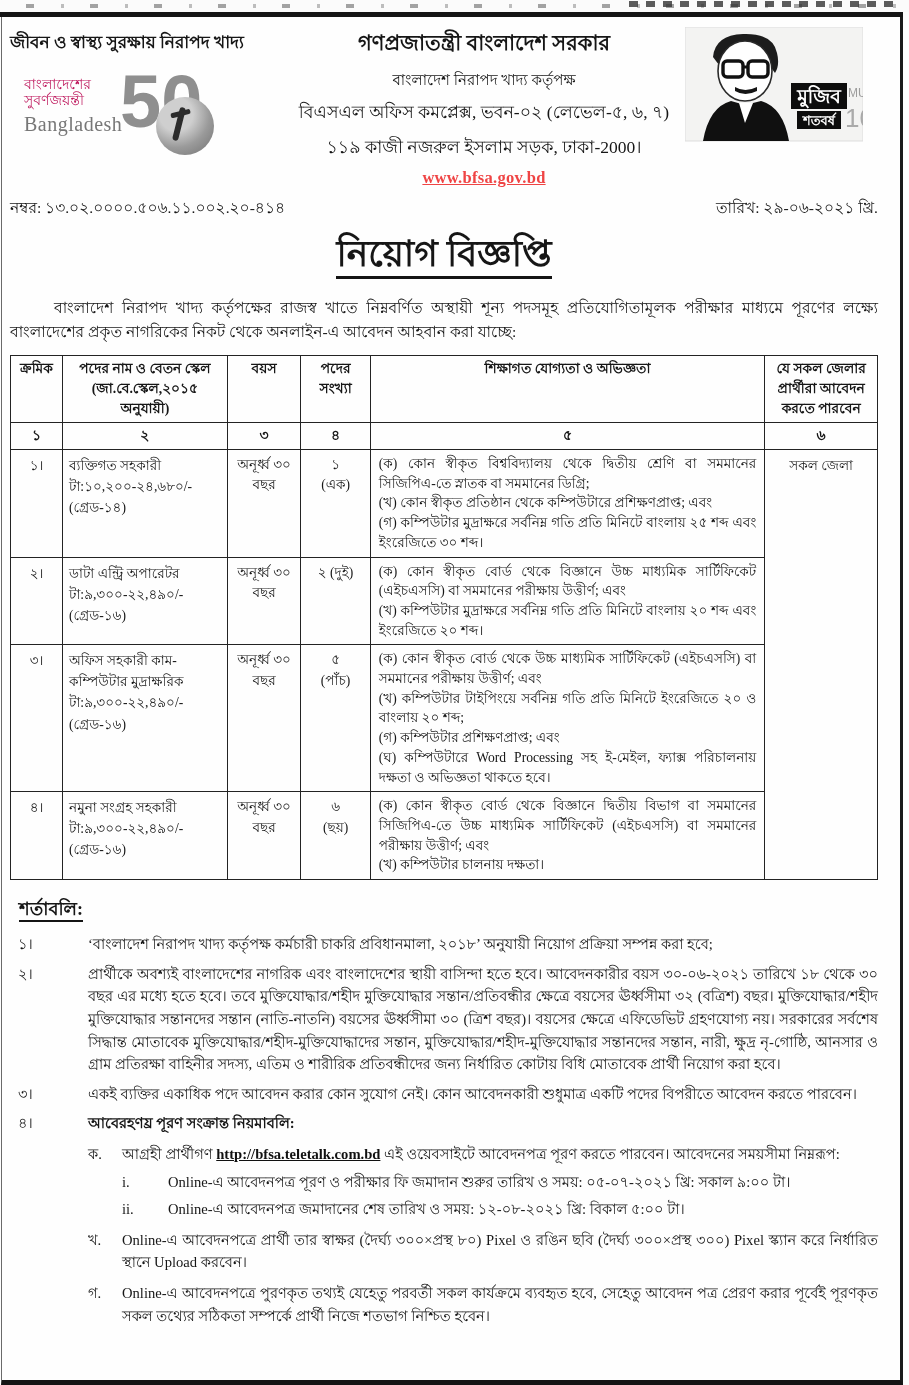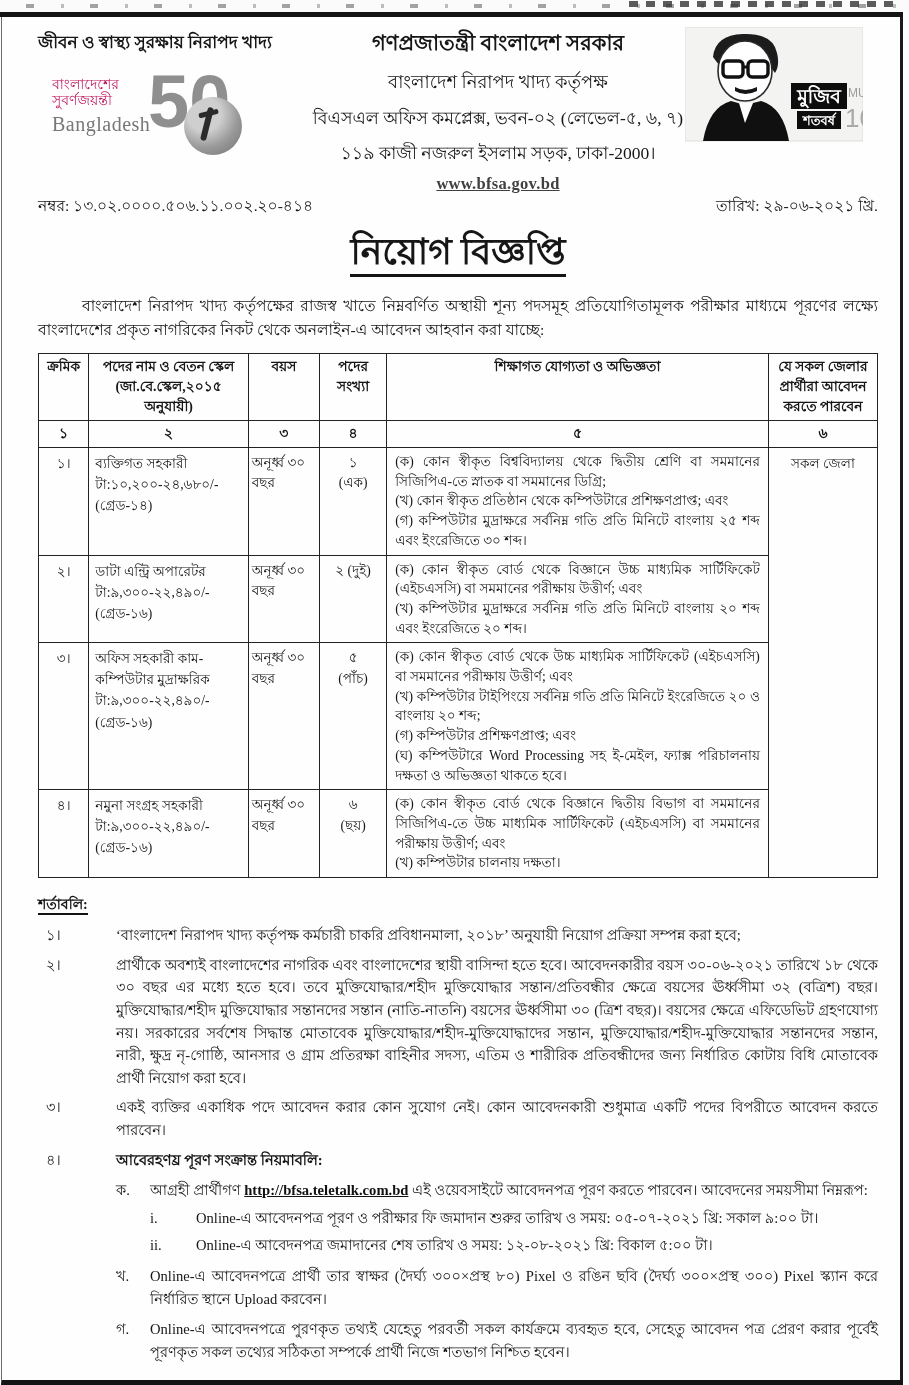--- a/index.html
+++ b/index.html
@@ -9,66 +9,66 @@
 
   
   .edge-strip { height:12px; position:relative; background:#fbfbfb; overflow:hidden; }
   .edge-marks { position:absolute; top:4px; left:0; right:0; height:4px;
     background:repeating-linear-gradient(90deg,transparent 0 26px,#5a5a5a 26px 34px,transparent 34px 61px,#8a8a8a 61px 64px); opacity:.55; }
   .edge-marks-right { position:absolute; top:1px; right:10px; width:270px; height:6px;
     background:repeating-linear-gradient(90deg,#333 0 9px,transparent 9px 17px); opacity:.8; }
 
   .rule-top { height:5px; background:#141414; margin-right:6px; }
   .doc { margin:0 6px 0 1px; border-left:1px solid #6a6a6a; border-right:3px solid #191919; border-bottom:5px solid #141414;
-         height:1368px; padding:8px 22px 6px 36px; background:#fefefe; overflow:hidden; }
+         height:1368px; padding:8px 22px 6px 8px; background:#fefefe; overflow:hidden; }
 
   
   .hdr { display:grid; grid-template-columns:262px 1fr 182px; align-items:start; }
   .tagline { font-weight:bold; font-size:17px; white-space:nowrap; padding-top:4px; }
   .bd50 { margin:14px 0 0 14px; position:relative; width:190px; height:92px; }
   .bd50-txt { position:absolute; left:0; top:6px; color:#8d8d8d; line-height:1.15; }
   .bd50-txt .bn { font-size:14px; color:#be185d; }
   .bd50-txt .en { font-size:20px; color:#777; letter-spacing:.5px; margin-top:4px; }
   .bd50-num { position:absolute; left:96px; top:-6px; font-size:74px; font-weight:bold; color:#8f8f8f;
               font-family:"Liberation Sans",sans-serif; line-height:1; }
   .bd50-circle { position:absolute; left:132px; top:26px; width:58px; height:58px; border-radius:50%;
               background:radial-gradient(circle at 35% 30%, #cfcfcf 0 30%, #9a9a9a 60%, #6f6f6f 100%); }
   .bd50-bird { position:absolute; left:152px; top:36px; width:6px; height:34px; background:#2b2b2b; transform:rotate(14deg); border-radius:3px; }
   .bd50-bird:after { content:""; position:absolute; left:-8px; top:4px; width:20px; height:5px; background:#2b2b2b; transform:rotate(-28deg); border-radius:2px; }
 
   .hdr-center { text-align:center; padding-top:2px; }
   .hdr-center .l1 { font-size:21px; font-weight:bold; margin-bottom:6px; }
-  .hdr-center .l2 { font-size:18px; margin-bottom:6px; }
+  .hdr-center .l2 { font-size:15px; margin-bottom:6px; }
   .hdr-center .l3 { font-size:17.5px; margin-bottom:6px; }
   .hdr-center .l4 { font-size:17.5px; margin-bottom:5px; }
-  .hdr-center .site { font-size:16.5px; font-weight:bold; text-decoration:underline; color:#404040; letter-spacing:.3px; }
+  .hdr-center .site { font-size:16.5px; font-weight:bold; text-decoration:underline; color:#ef4444; letter-spacing:.3px; }
 
   .mujib { justify-self:end; margin:2px 15px 0 0; }
 
   
-  .memo { display:flex; justify-content:space-between; font-size:15.5px; margin-top:0; }
+  .memo { display:flex; justify-content:space-between; font-size:15.5px; margin-top:8px; }
   .big-title { text-align:center; font-size:36px; font-weight:bold; margin:4px 0 10px; }
   .big-title span { border-bottom:3px solid #141414; padding-bottom:2px; }
   .intro { font-size:15.5px; text-align:justify; line-height:1.55; text-indent:44px; }
 
   
   table.posts { width:100%; border-collapse:collapse; margin-top:11px; font-size:13.6px; }
   table.posts th, table.posts td { border:1px solid #232323; vertical-align:top; }
   table.posts th { font-weight:bold; padding:3px 4px; text-align:center; font-size:13.8px; line-height:1.45; }
   .idx td { text-align:center; font-weight:bold; padding:1px 2px; font-size:14px; }
   td.c-sl { text-align:center; padding-top:5px; }
   td.c-post { padding:5px 6px; line-height:1.55; }
-  td.c-age { text-align:left; padding:5px 3px; line-height:1.5; }
+  td.c-age { text-align:center; padding:5px 3px; line-height:1.5; }
   td.c-count { text-align:center; padding:5px 3px; line-height:1.5; }
   td.c-qual { padding:4px 8px; line-height:1.45; }
   td.c-qual div { text-align:justify; }
   td.c-district { text-align:center; padding-top:5px; }
 
   
-  .cond-head { margin-top:15px; font-size:14px; font-weight:bold; }
+  .cond-head { margin-top:15px; font-size:18px; font-weight:bold;margin-left:9px; }
   .cond-head span { border-bottom:2px solid #141414; padding-bottom:1px; }
   .cond { font-size:14.6px; line-height:1.55; }
   .crow { display:flex; margin-top:7px; }
   .cnum { flex:none; width:78px; padding-left:8px; }
   .ctext { flex:1; text-align:justify; }
   .sub { display:flex; margin-top:8px; margin-left:78px; }
   .snum { flex:none; width:34px; font-weight:bold; }
   .snum.normal { font-weight:normal; }
   .stext { flex:1; text-align:justify; }
   .roman { display:flex; margin-top:5px; margin-left:112px; }

